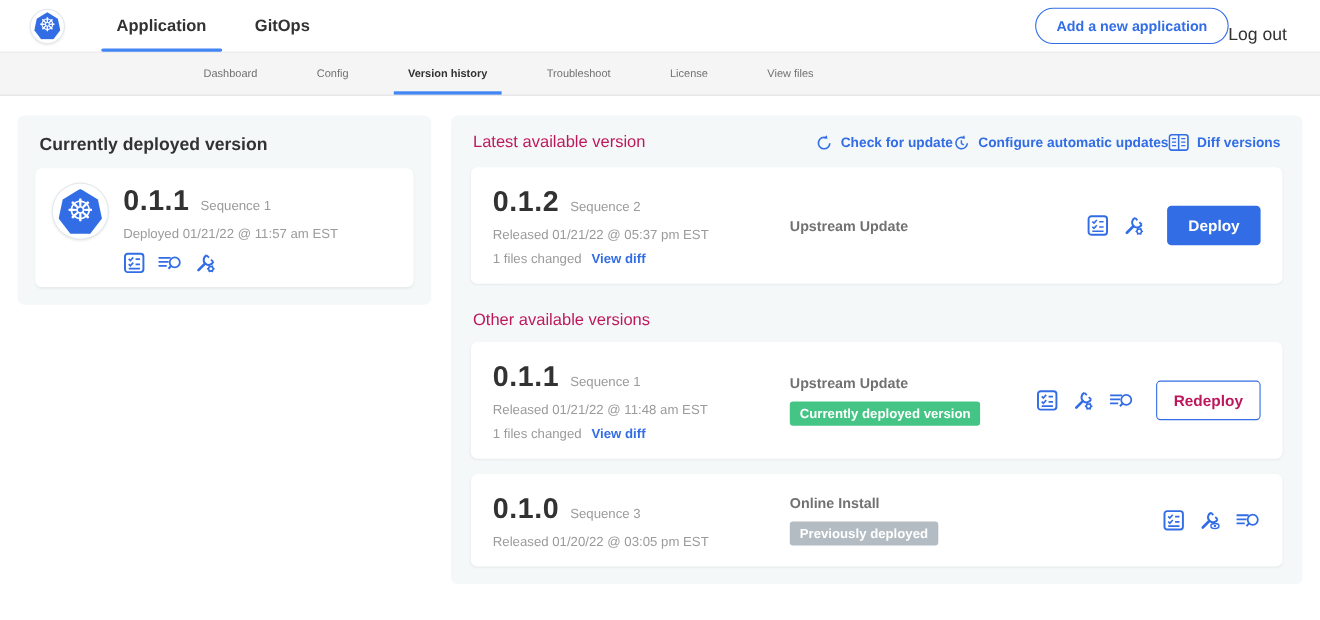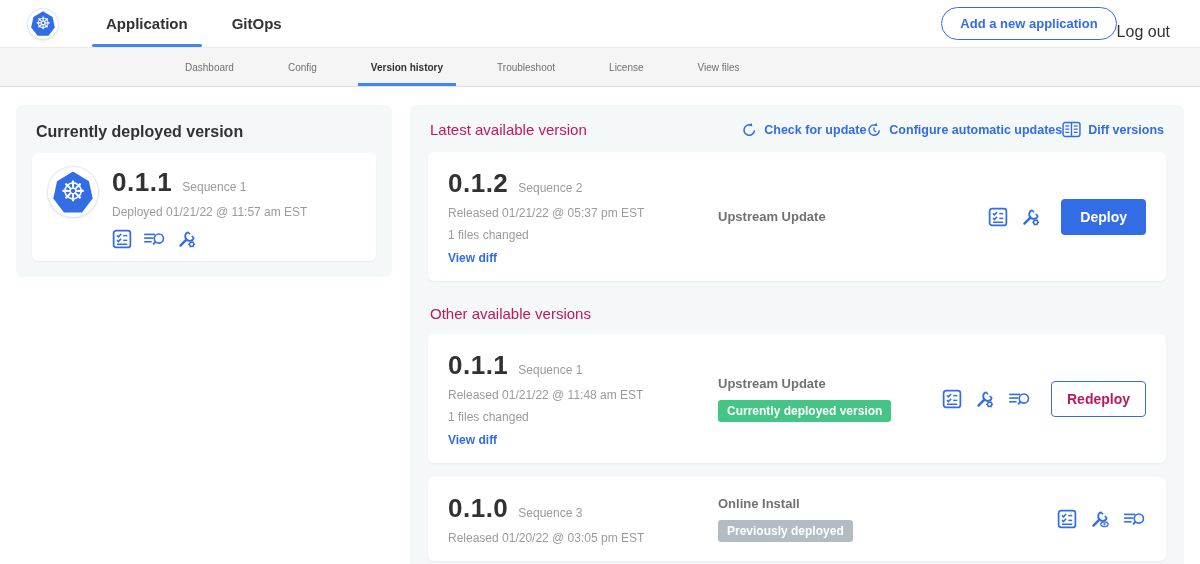--- a/index.html
+++ b/index.html
@@ -60,21 +60,21 @@
   .updates-header { display:flex; align-items:center; margin:2px 0 14px; padding:0 2px; }
   .updates-title, .other-title { font-size:15px; font-weight:500; color:#be185d; }
   .updates-actions { margin-left:auto; display:flex; align-items:flex-end; }
   .action-link { display:flex; align-items:center; gap:7px; color:#326de6; font-size:12.5px;
             font-weight:700; cursor:pointer; }
   .other-title { margin:24px 2px 12px; }
 
   .version-card { background:#fff; border-radius:6px; padding:16px 20px; display:flex;
             align-items:center; box-shadow:0 1px 2px rgba(0,0,0,.05); }
   .vc-left { width:252px; flex:none; }
-  .files-row { display:flex; gap:9px; margin-top:8px; font-size:12px; font-weight:500; color:#9b9b9b;flex-direction:column; }
+  .files-row { display:flex; gap:9px; margin-top:8px; font-size:12px; font-weight:500; color:#9b9b9b; }
   .view-diff { color:#326de6; font-weight:700; cursor:pointer; }
   .vc-mid { flex:1; padding-left:18px; }
   .source { font-size:13px; font-weight:600; color:#717171; }
   .badge { display:inline-block; margin-top:9px; font-size:12px; font-weight:600; color:#fff;
             padding:4px 9px; border-radius:3px; }
   .badge.green { background:#44c585; }
   .badge.gray  { background:#b3bcc2; }
   .vc-actions { display:flex; align-items:center; gap:13px; color:#326de6; flex:none; }
   .btn-primary { background:#326de6; color:#fff; border:none; border-radius:4px; font-weight:700;
             font-size:14px; padding:10px 19px; margin-left:7px; cursor:pointer;

